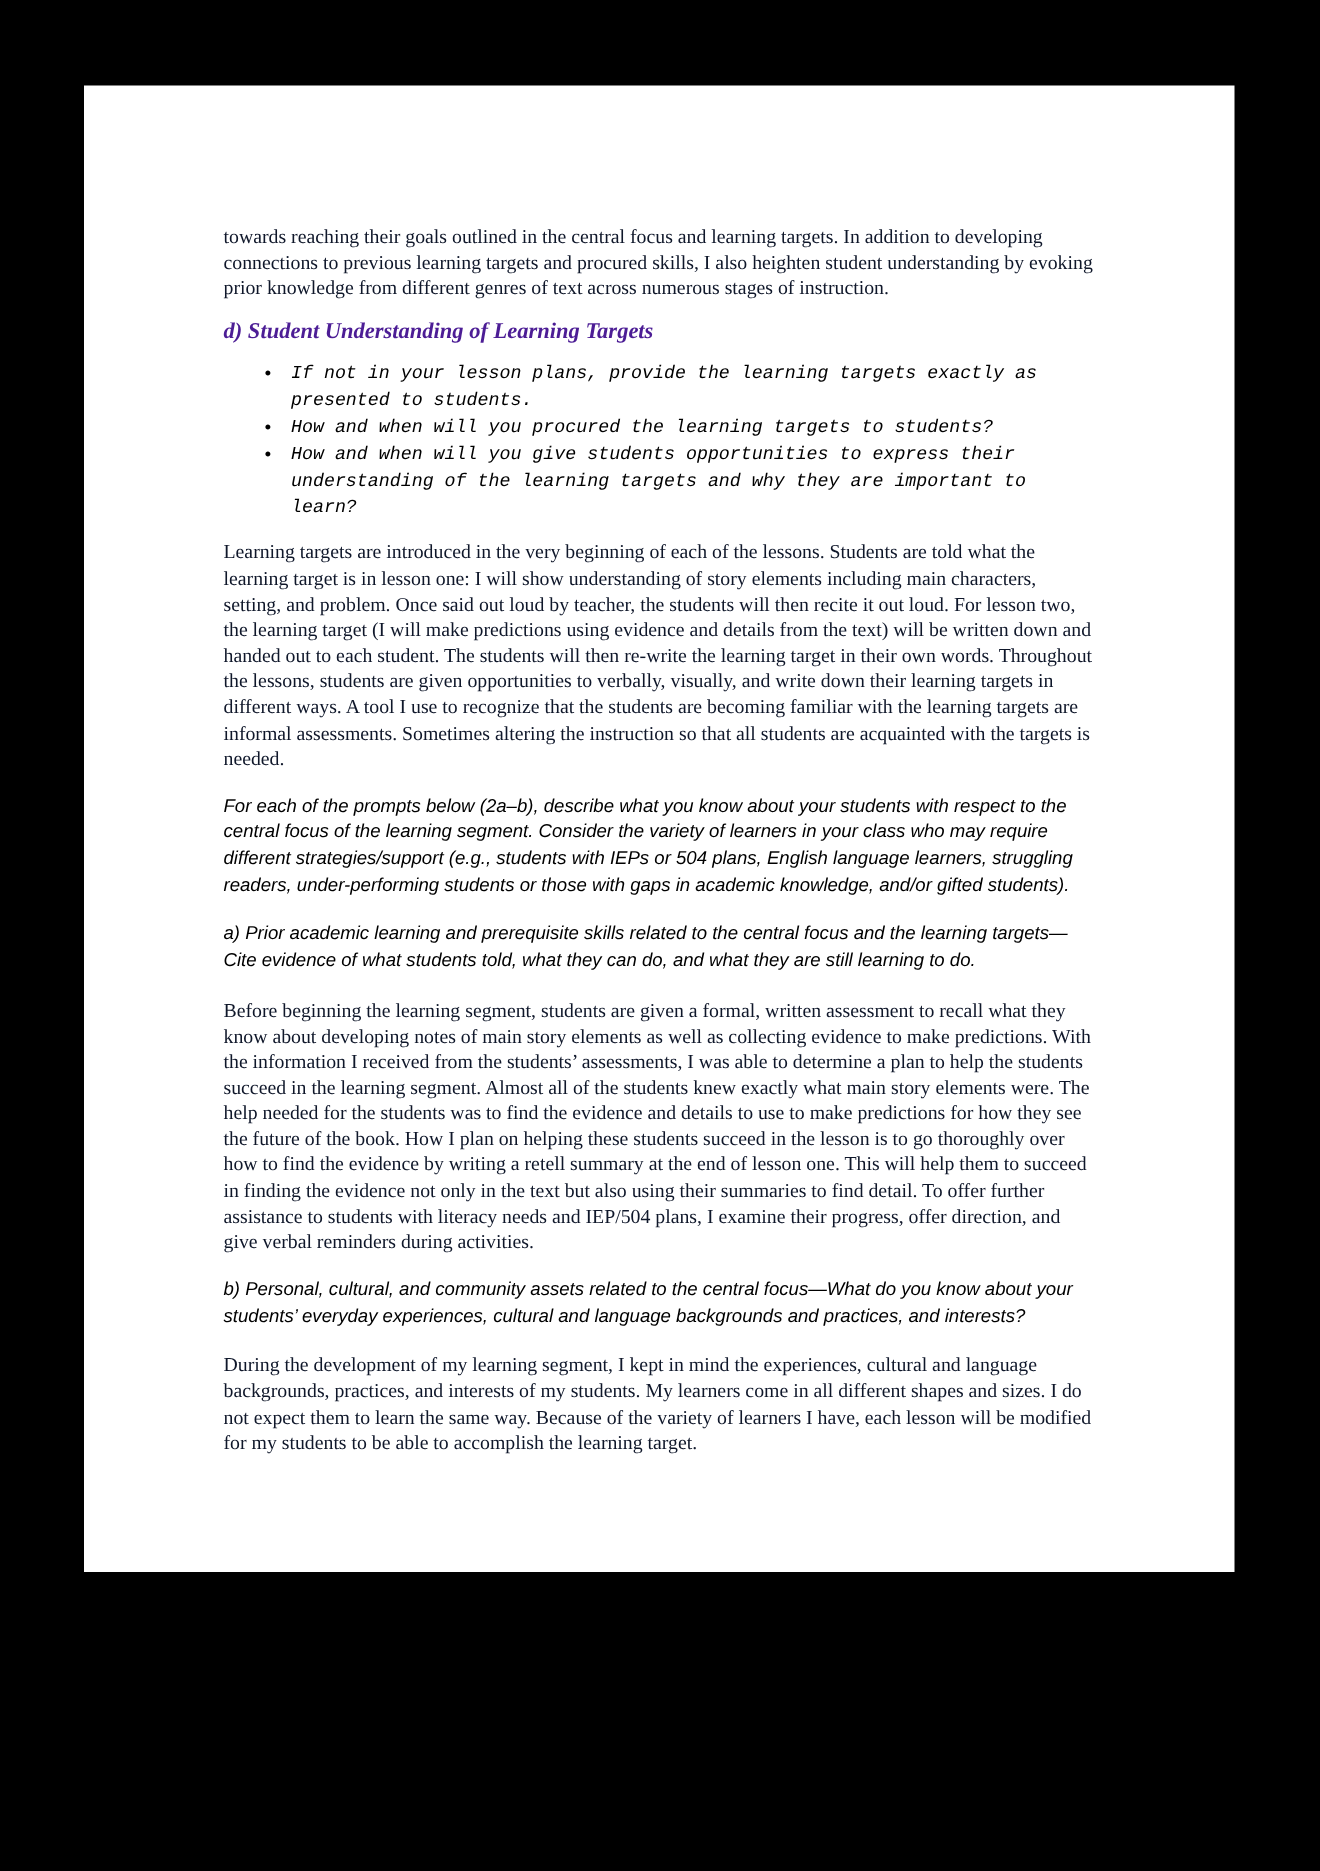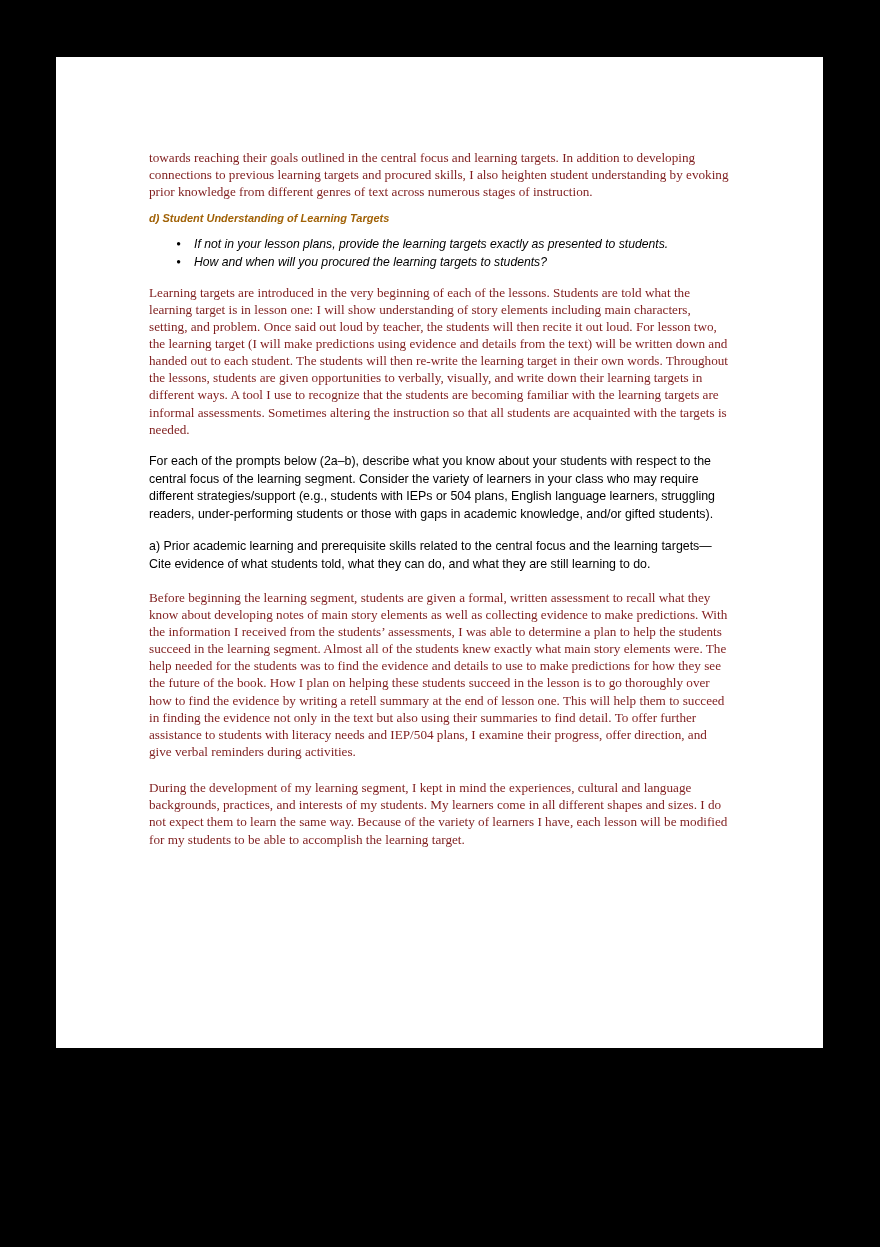--- a/index.html
+++ b/index.html
@@ -31,48 +31,49 @@
   .page-body {
     position: absolute;
     left: 93px;
     top: 92px;
     width: 580px;
   }
   .para {
     font-family: "Liberation Serif", serif;
     font-size: 13.2px;
     line-height: 1.30;
-    color: #7f1d1d;
+    color: #0f172a;
     text-align: left;
     margin: 0 0 11px 0;
   }
   .prompt-italic {
     font-family: "Liberation Sans", sans-serif;
+    font-style: italic;
     font-size: 12.4px;
     line-height: 1.42;
     color: #000000;
     margin: 0 0 11px 0;
   }
   .heading-bold-italic {
-    font-family: Liberation Sans, sans-serif;
+    font-family: Liberation Serif, serif;
     font-style: italic;
     font-weight: bold;
-    font-size: 11px;
+    font-size: 15px;
     line-height: 1.4;
-    color: #a16207;
+    color: #4c1d95;
     margin: 0 0 9px 0;
   }
   ul.bullets {
     list-style: none;
     margin: 0 0 12px 0;
     padding: 0;
   }
   ul.bullets li {
     position: relative;
-    font-family: Liberation Sans, sans-serif;
+    font-family: Liberation Mono, monospace;
     font-style: italic;
     font-size: 12.2px;
     line-height: 1.42;
     color: #000000;
     padding-left: 45px;
     margin-bottom: 1px;
   }
   ul.bullets li::before {
     content: "\2022";
     position: absolute;
@@ -90,39 +91,41 @@
   <div class="page-sheet">
     <div class="page-body">
 
       <p class="para">towards reaching their goals outlined in the central focus and learning targets. In addition to developing connections to previous learning targets and procured skills, I also heighten student understanding by evoking prior knowledge from different genres of text across numerous stages of instruction.</p>
 
       <p class="heading-bold-italic">d) Student Understanding of Learning Targets</p>
 
       <ul class="bullets">
         <li>If not in your lesson plans, provide the learning targets exactly as presented to students.</li>
         <li>How and when will you procured the learning targets to students?</li>
+        <li>How and when will you give students opportunities to express their understanding of the learning targets and why they are important to learn?</li>
       </ul>
 
       <p class="para"> Learning targets are introduced in the very beginning of each of the lessons. Students are told what the learning target is in lesson one: I will show understanding of story elements including main characters, setting, and problem. Once said out loud by teacher, the students will then recite it out loud. For lesson two, the learning target (I will make predictions using evidence and details from the text) will be written down and handed out to each student. The students will then re-write the learning target in their own words. Throughout the lessons, students are given opportunities to verbally, visually, and write down their learning targets in different ways. A tool I use to recognize that the students are becoming familiar with the learning targets are informal assessments. Sometimes altering the instruction so that all students are acquainted with the targets is needed.</p>
 
       <div class="spacer-sm"></div>
 
 
       <p class="prompt-italic">For each of the prompts below (2a–b), describe what you know about your students with respect to the central focus of the learning segment. Consider the variety of learners in your class who may require different strategies/support (e.g., students with IEPs or 504 plans, English language learners, struggling readers, under-performing students or those with gaps in academic knowledge, and/or gifted students).</p>
 
       <div class="spacer-sm"></div>
 
       <p class="prompt-italic">a) Prior academic learning and prerequisite skills related to the central focus and the learning targets—Cite evidence of what students told, what they can do, and what they are still learning to do.</p>
 
       <div class="spacer-sm"></div>
 
       <p class="para">Before beginning the learning segment, students are given a formal, written assessment to recall what they know about developing notes of main story elements as well as collecting evidence to make predictions. With the information I received from the students’ assessments, I was able to determine a plan to help the students succeed in the learning segment. Almost all of the students knew exactly what main story elements were. The help needed for the students was to find the evidence and details to use to make predictions for how they see the future of the book. How I plan on helping these students succeed in the lesson is to go thoroughly over how to find the evidence by writing a retell summary at the end of lesson one. This will help them to succeed in finding the evidence not only in the text but also using their summaries to find detail. To offer further assistance to students with literacy needs and IEP/504 plans, I examine their progress, offer direction, and give verbal reminders during activities.</p>
 
       <div class="spacer-sm"></div>
 
+      <p class="prompt-italic">b) Personal, cultural, and community assets related to the central focus—What do you know about your students’ everyday experiences, cultural and language backgrounds and practices, and interests?</p>
 
       <div class="spacer-sm"></div>
 
       <p class="para">During the development of my learning segment, I kept in mind the experiences, cultural and language backgrounds, practices, and interests of my students. My learners come in all different shapes and sizes. I do not expect them to learn the same way. Because of the variety of learners I have, each lesson will be modified for my students to be able to accomplish the learning target.</p>
 
     </div>
   </div>
 </div>
 
 </body></html>

